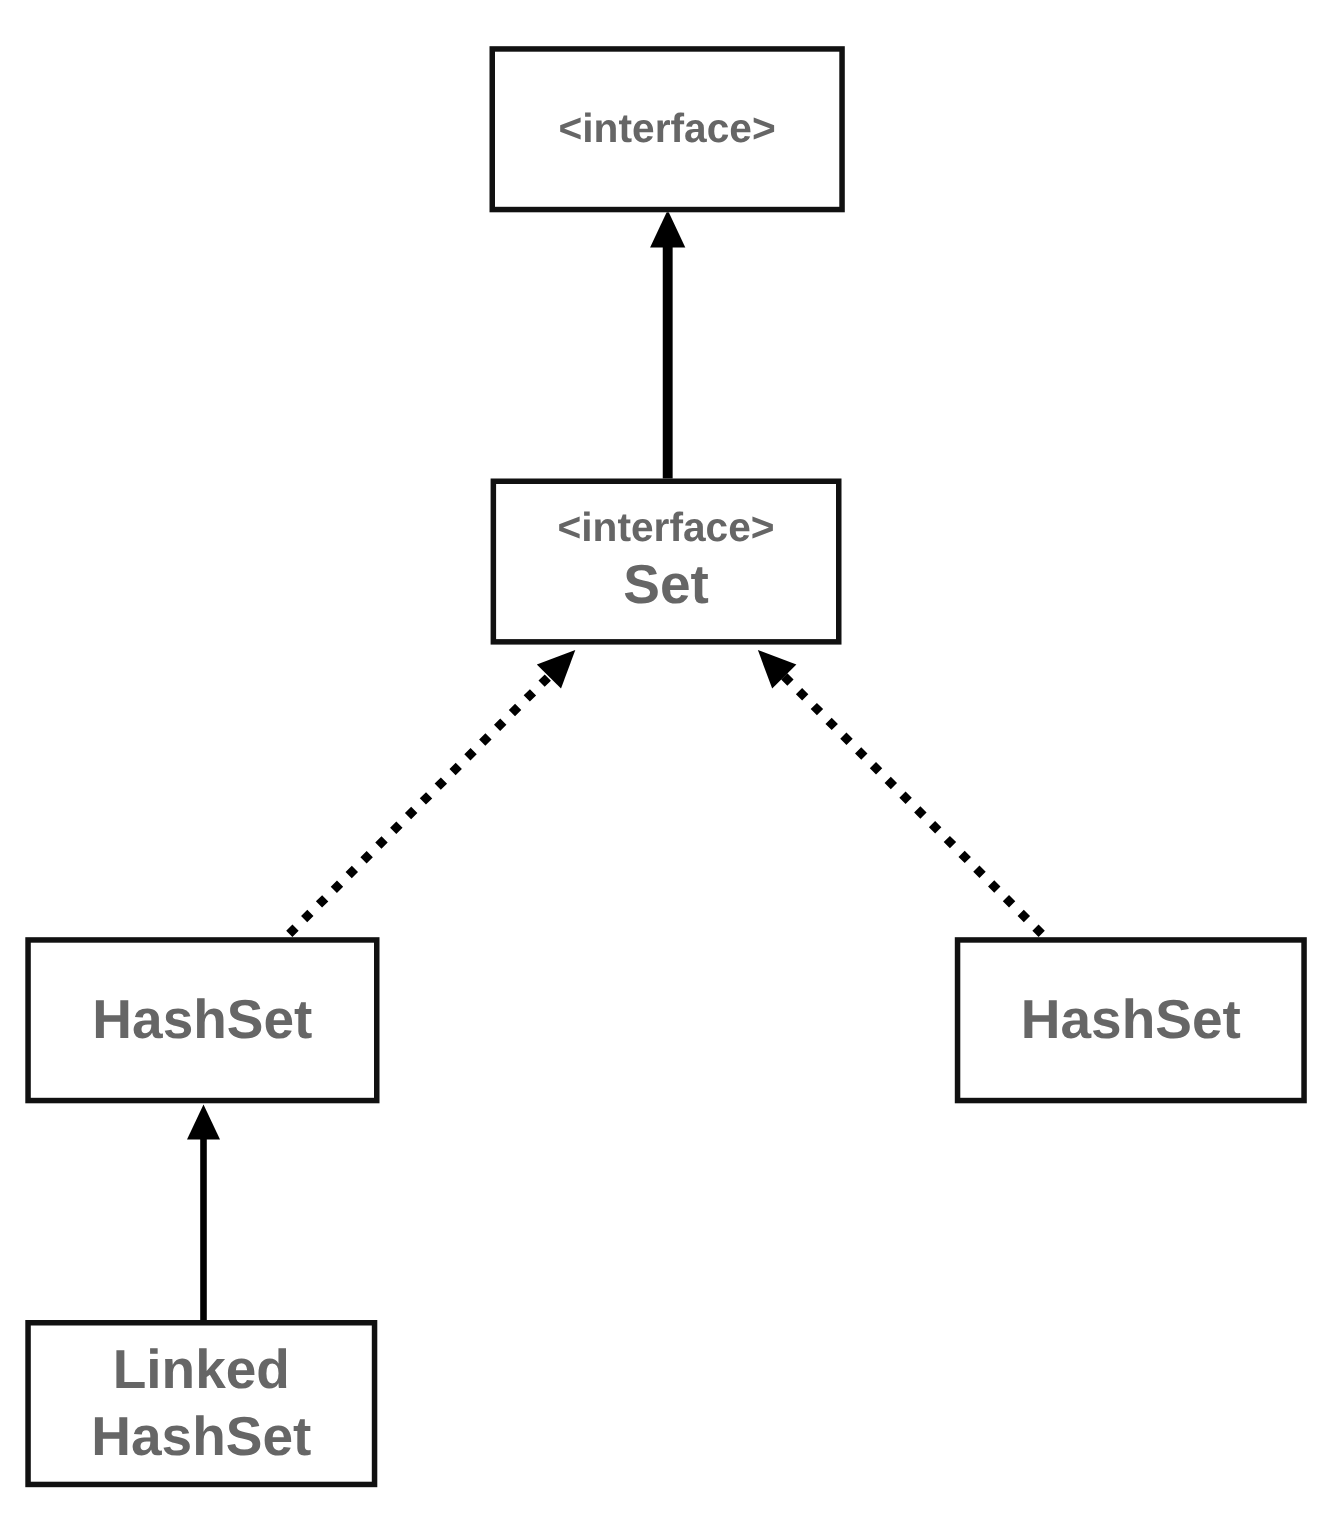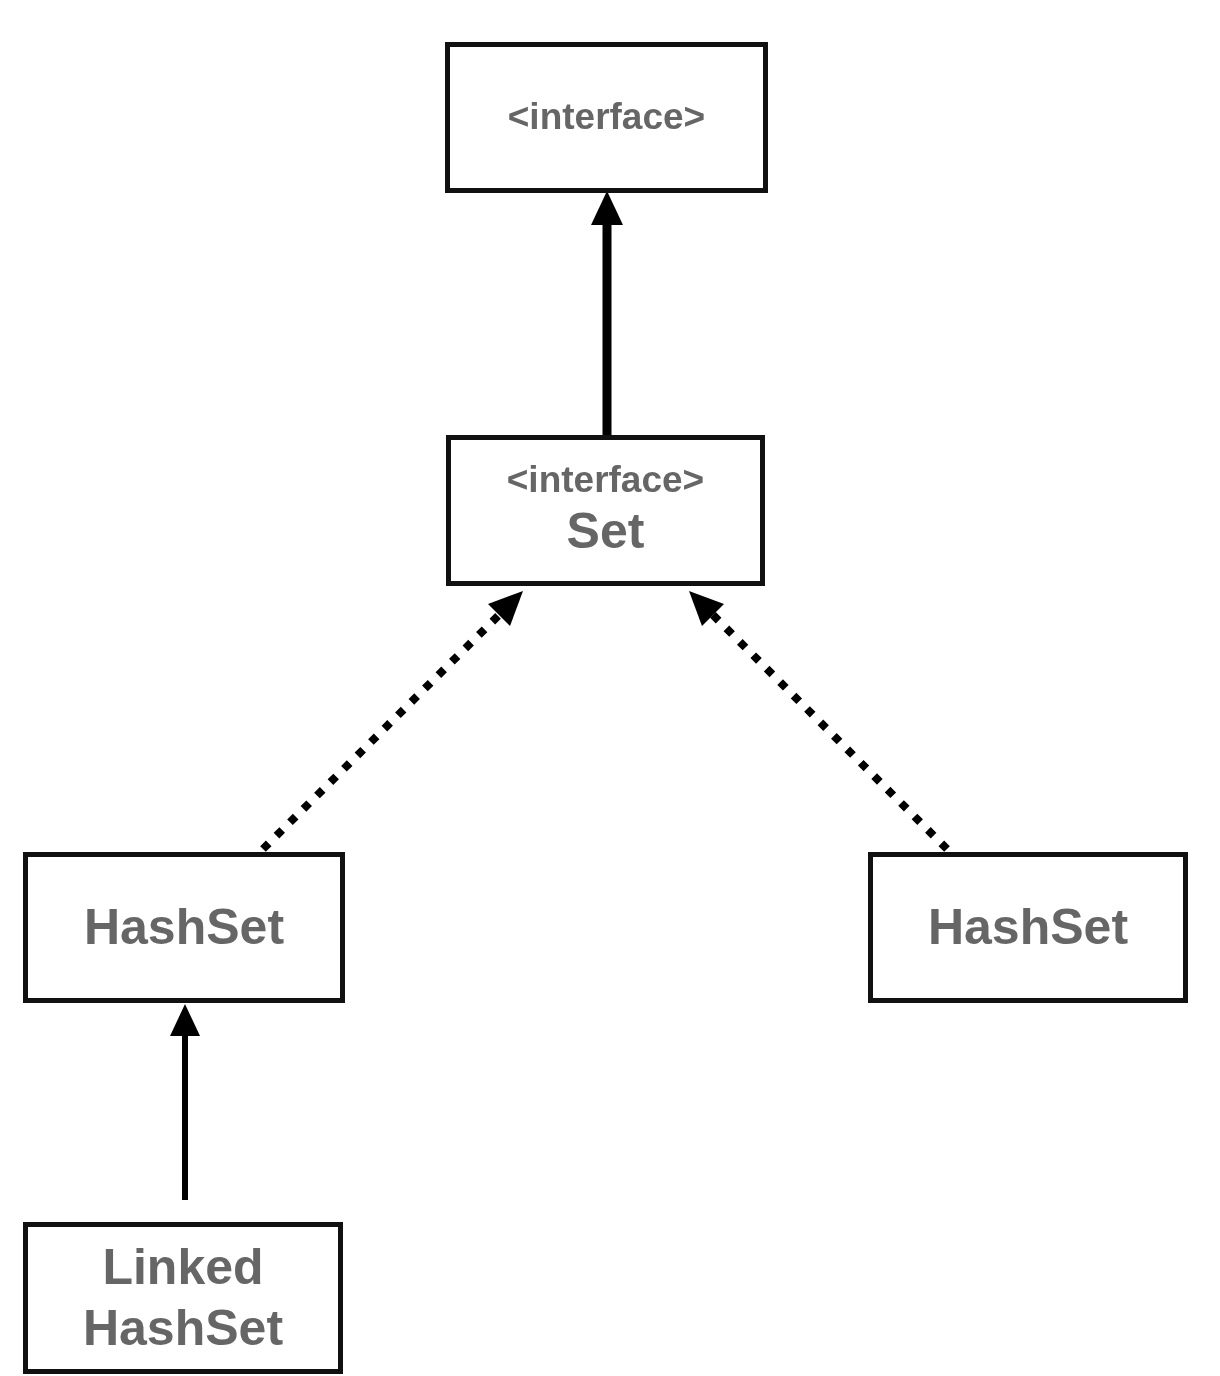--- a/index.html
+++ b/index.html
@@ -65,21 +65,21 @@
   .node .stereotype:empty { display: none; }
   .node .label {
     font-size: 50px;
     line-height: 1.22;
     padding: 0 4px;
   }
   #node-collection    { left: 445px; top: 42px;   width: 323px; height: 151px; }
   #node-set           { left: 446px; top: 435px;  width: 319px; height: 151px; }
   #node-hashset       { left: 23px;  top: 852px;  width: 322px; height: 151px; }
   #node-treeset       { left: 868px; top: 852px;  width: 320px; height: 151px; }
-  #node-linkedhashset { left: 23px;  top: 1200px; width: 320px; height: 152px; margin-top: 22px; }
+  #node-linkedhashset { left: 23px;  top: 1200px; width: 320px; height: 152px; }
 </style>
 </head>
 <body>
 
 <div class="canvas">
 
   <svg class="edges-layer" viewBox="0 0 1220 1376" xmlns="http://www.w3.org/2000/svg">
 
     <g>
       <line class="edge-line solid-thick" x1="607" y1="437" x2="607" y2="222"></line>

